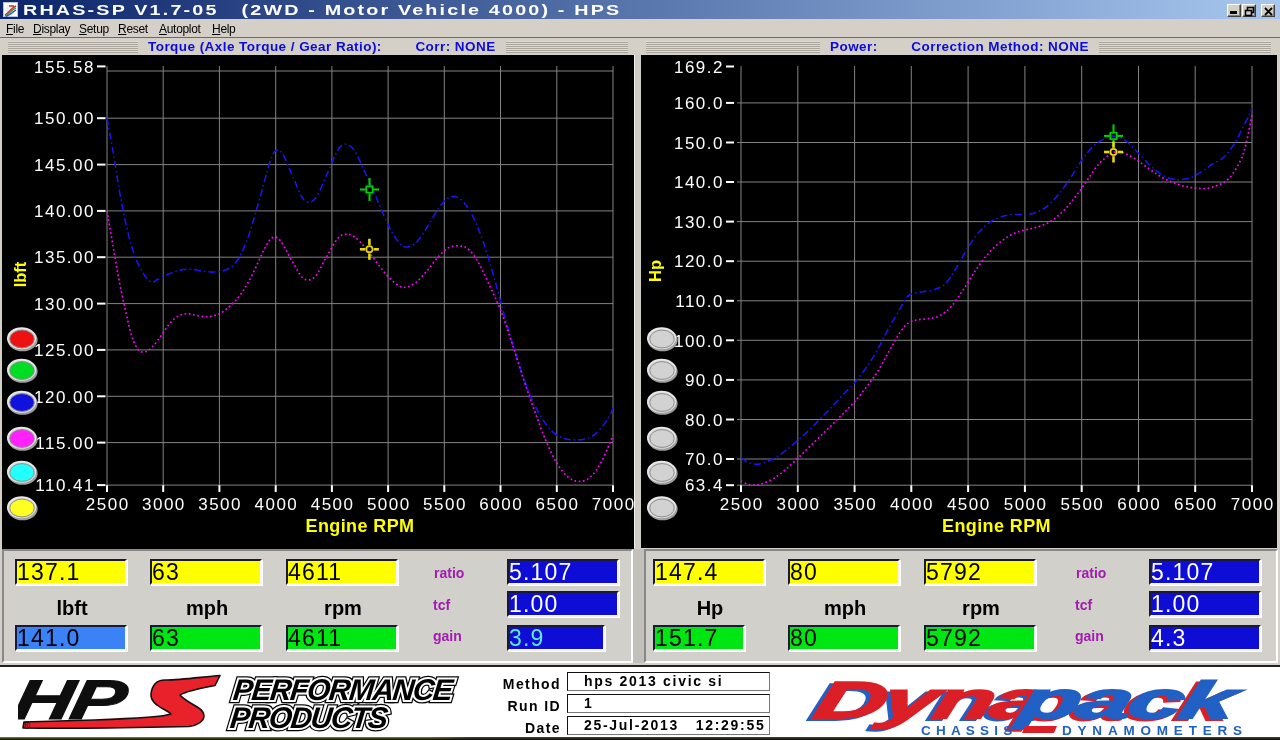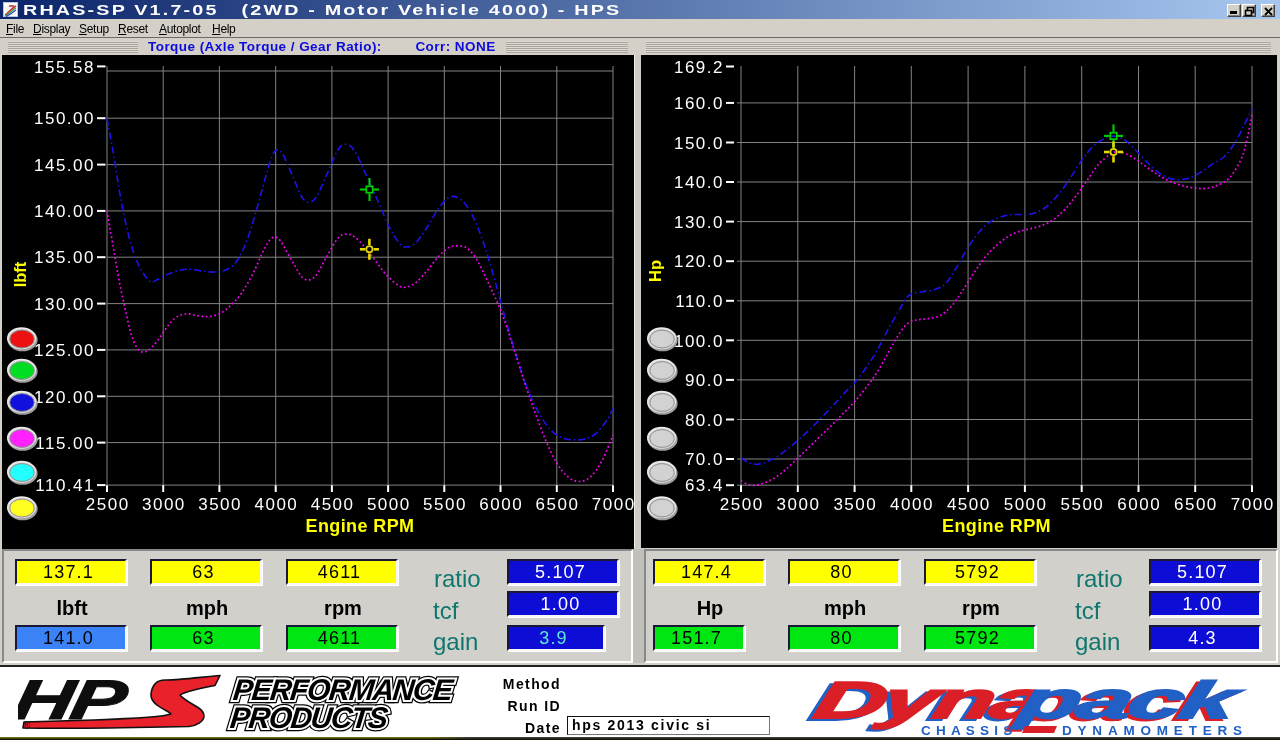--- a/index.html
+++ b/index.html
@@ -24,30 +24,30 @@
 #chartL { left:2px; top:55px; width:632px; height:566px; background:#000; }
 #chartR { left:641px; top:55px; width:636px; height:493px; background:#000; }
 #cdiv  { left:634px; top:55px; width:7px; height:493px; background:#cfccc5;
   border-left:1px solid #f2f0ec; }
 #rborder { left:1277px; top:55px; width:3px; height:493px; background:#d4d0c8; }
 #lborder { left:0px; top:55px; width:2px; height:493px; background:#d4d0c8; }
 .panel { top:549px; height:114px; background:#d2d0cb;
   border:2px solid; border-color:#888 #fff #fff #888; }
 #panelgap { left:633px; top:549px; width:11px; height:114px; background:#c2c0bb; }
 .vb { position:absolute; height:26px; border:2px solid; border-color:#191936 #f6f6f6 #f6f6f6 #191936;
-  box-shadow:1px 1px 0 #fff; font-size:18px; font-weight:normal; text-align:center;
+  box-shadow:1px 1px 0 #fff; font-size:23px; font-weight:normal; text-align:left;
   padding-right:5px; line-height:22px; letter-spacing:1.2px; }
 .lab { position:absolute; height:20px; text-align:center; font-size:20px; font-weight:bold; color:#000; }
-.blab { position:absolute; font-size:24px; font-weight:normal; color:#0f766e; }
+.blab { position:absolute; font-size:14px; font-weight:bold; color:#a21caf; }
 #botline { left:0; top:665px; width:1280px; height:2px; background:#222; }
 #logobar { left:0px; top:667px; width:1280px; height:70px; background:#fff; }
 .flab { position:absolute; font-size:14px; font-weight:bold; letter-spacing:1.4px; color:#000; text-align:right; width:60px; }
 .finp { position:absolute; left:567px; width:203px; height:19px; background:#fff;
   border:1.5px solid; border-color:#111 #777 #777 #111; font-size:14px; font-weight:bold;
-  letter-spacing:1.7px; line-height:16px; padding-left:4px; white-space:pre;margin-top:44px; }
+  letter-spacing:1.7px; line-height:16px; padding-left:16px; white-space:pre; }
 #bottomedge { left:0; top:737px; width:1280px; height:3px;
   background:linear-gradient(to right, #6f6f10 0 430px, #3c3c38 470px); box-shadow:inset 0 -1.5px 0 #161608; }
 </style></head>
 <body>
 <div id="win">
  <div class="abs" id="titlebar">
    <div class="abs" id="title-ico"><svg width="13" height="13">
           <path d="M1 4 H12 M1 7 H12 M1 10 H12 M4 1 V12 M8 1 V12" stroke="#d8d8d8" stroke-width="0.6"></path>
           <path d="M1 11 C4 9 8 4 12 2" stroke="#d03030" fill="none" stroke-width="1.4"></path>
           <path d="M1 12 C5 10 8 6 12 4" stroke="#30a040" fill="none" stroke-width="1.2"></path>
@@ -78,20 +78,21 @@
    <div class="mi" style="left:157px"><u>A</u>utoplot</div>
    <div class="mi" style="left:210px"><u>H</u>elp</div>
  </div>
  <div class="abs" id="mline"></div>
  <div class="abs strip" style="left:2px;width:632px">
    <div class="ridge" style="left:6px;width:620px"></div>
    <div class="striplab" style="left:136px">Torque (Axle Torque / Gear Ratio):        Corr: NONE</div>
  </div>
  <div class="abs strip" style="left:641px;width:636px">
    <div class="ridge" style="left:5px;width:625px"></div>
+   <div class="striplab" style="left:179px">Power:        Correction Method: NONE</div>
  </div>
  <div class="abs" id="lborder"></div>
  <div class="abs" id="chartL">
       <svg width="632" height="493" xmlns="http://www.w3.org/2000/svg" style="position:absolute;left:0;top:0">
 <line x1="105.0" y1="11" x2="105.0" y2="430.2" stroke="#838383" stroke-width="1"></line>
 <line x1="161.2" y1="11" x2="161.2" y2="430.2" stroke="#838383" stroke-width="1"></line>
 <line x1="217.4" y1="11" x2="217.4" y2="430.2" stroke="#838383" stroke-width="1"></line>
 <line x1="273.7" y1="11" x2="273.7" y2="430.2" stroke="#838383" stroke-width="1"></line>
 <line x1="329.9" y1="11" x2="329.9" y2="430.2" stroke="#838383" stroke-width="1"></line>
 <line x1="386.1" y1="11" x2="386.1" y2="430.2" stroke="#838383" stroke-width="1"></line>

